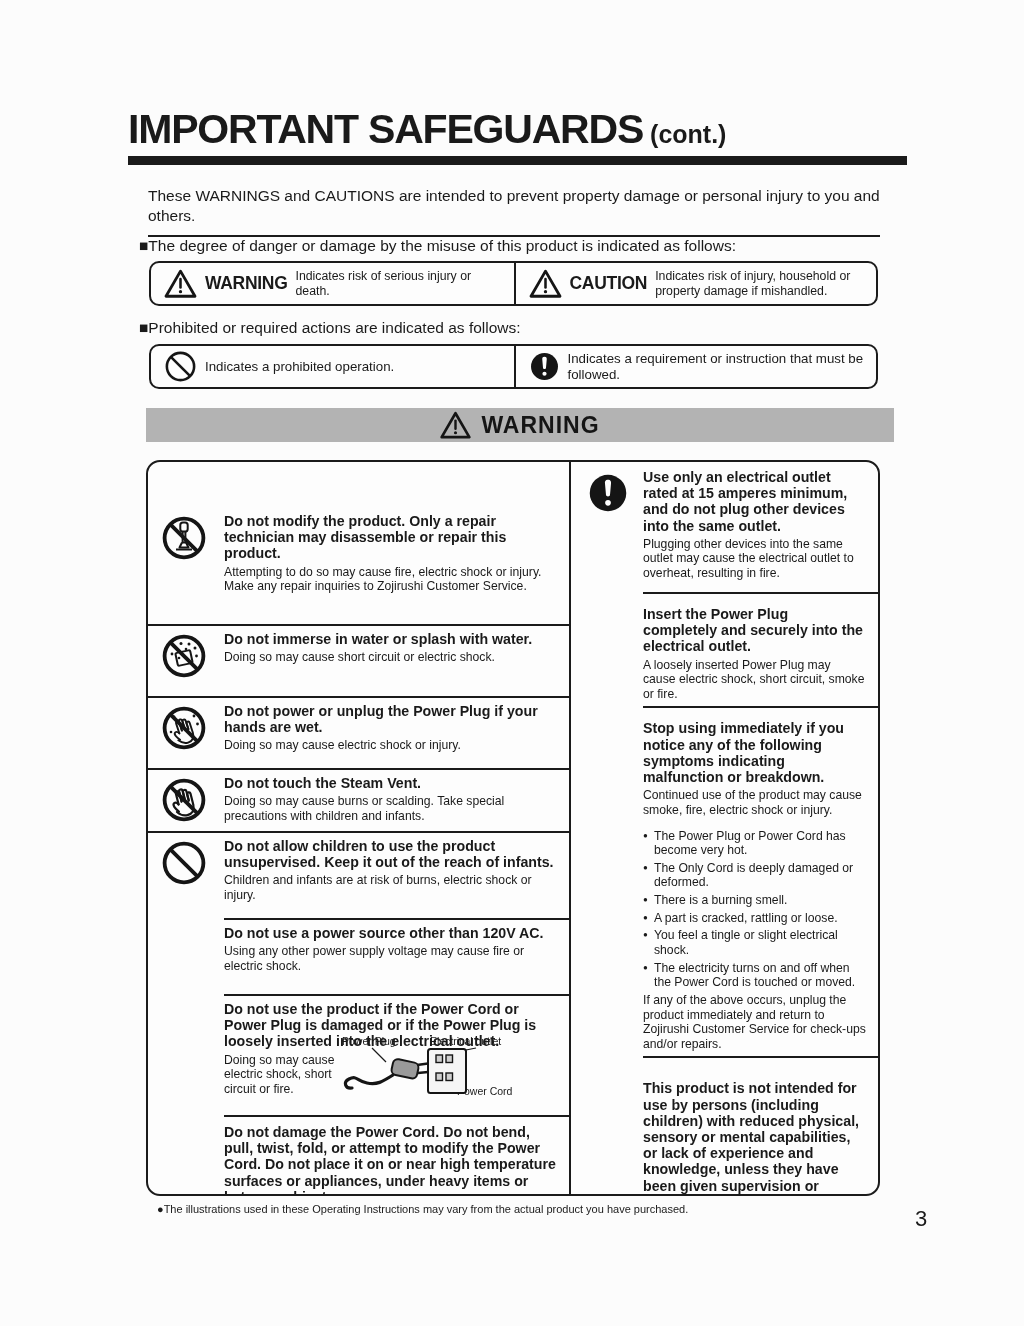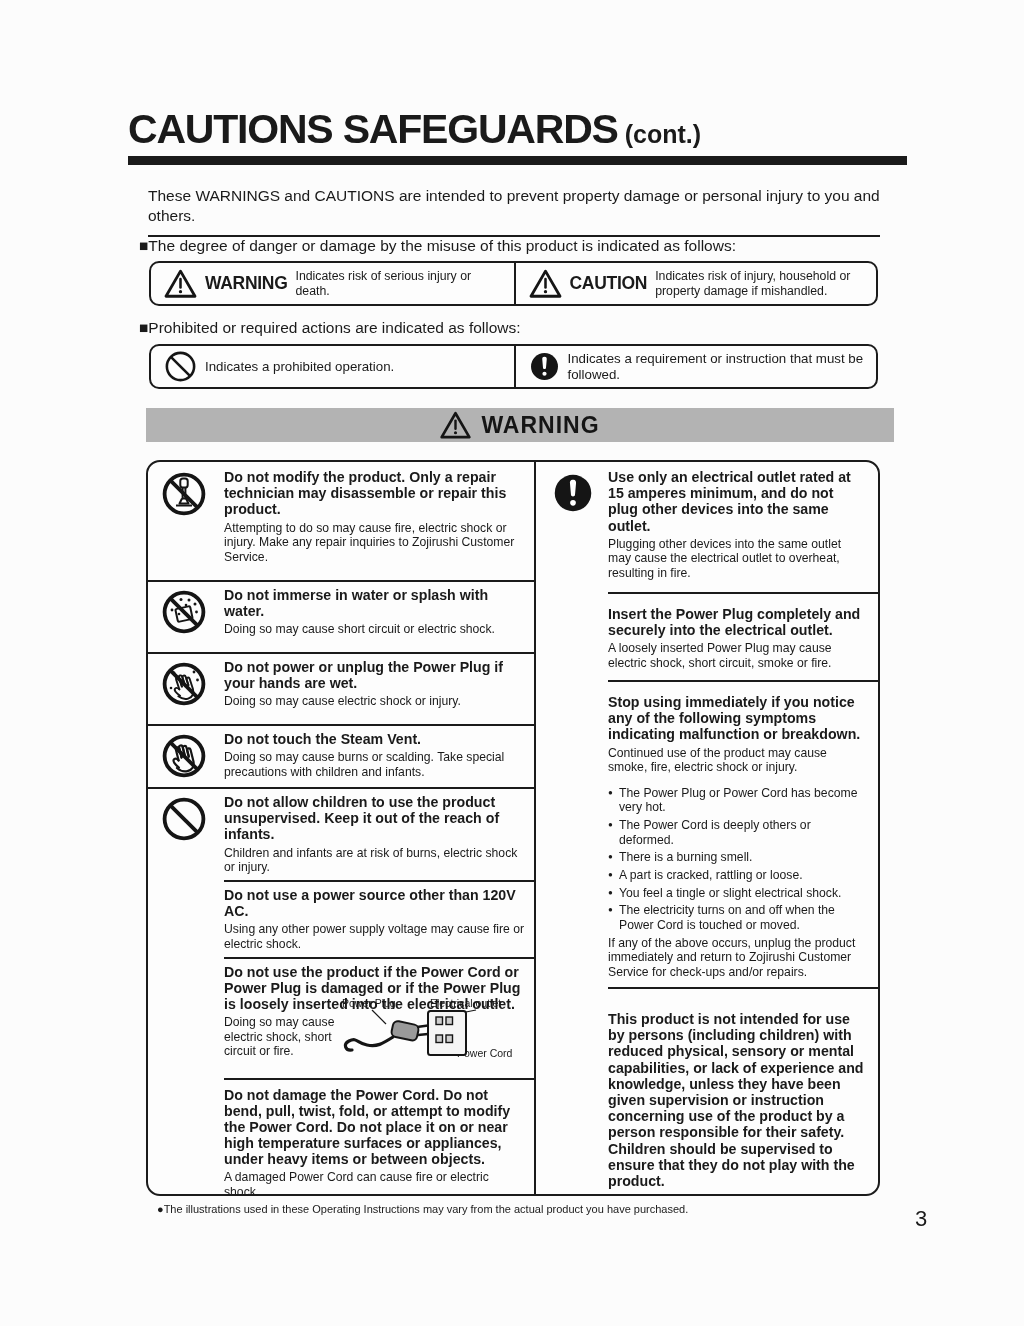--- a/index.html
+++ b/index.html
@@ -37,21 +37,21 @@
 
   
   .banner { position:absolute; left:146px; top:408px; width:748px; height:34px; background:#b3b3b3;
             display:flex; align-items:center; justify-content:center; gap:10px; }
   .banner-label { font-size:23px; font-weight:bold; letter-spacing:1px; color:#151515; }
 
   
   .wtable { position:absolute; left:146px; top:460px; width:734px; height:736px;
             border:2.5px solid #1b1b1b; border-radius:14px; display:flex; overflow:hidden; background:#fdfdfd; }
   .col { position:relative; }
-  .col-left { width:386px; }
+  .col-left { width:421px;margin-top:44px; }
   .col-right { flex:1; border-left:2.5px solid #1b1b1b; }
 
   .cell { position:relative; padding:7px 8px 5px 76px; }
   .col-right .cell { padding-left:72px; padding-right:12px; }
   .sicon { position:absolute; left:13px; top:9px; }
   .col-right .sicon { left:16px; top:10px; }
   .sep-full::before, .sep-ind::before { content:""; position:absolute; top:0; left:0; right:0; border-top:2px solid #1b1b1b; }
   .sep-ind::before { left:76px; }
   .col-right .sep-ind::before { left:72px; }
 
@@ -77,21 +77,21 @@
   .pagenum { position:absolute; left:915px; top:1206px; font-size:22px; }
 
   .sicon svg, .legend-cell svg, .banner svg { display:block; }
 </style>
 </head>
 <body>
 
 <div class="page">
 
   <div class="title-wrap">
-    <span class="title-main">CAUTIONS SAFEGUARDS</span><span class="title-cont">(cont.)</span>
+    <span class="title-main">IMPORTANT SAFEGUARDS</span><span class="title-cont">(cont.)</span>
   </div>
   <div class="title-rule"></div>
 
   <p class="intro">These WARNINGS and CAUTIONS are intended to prevent property damage or personal injury to you and others.</p>
 
   <p class="sec-heading" id="sec-degree">■The degree of danger or damage by the misuse of this product is indicated as follows:</p>
   <div class="legend" id="legend-degree">
     <div class="legend-cell">
       <span>
         <svg width="33" height="29" viewBox="0 0 46 41">
@@ -307,21 +307,21 @@
       <div class="cell R2 sep-ind">
         <p class="h">Insert the Power Plug completely and securely into the electrical outlet.</p>
         <p class="d">A loosely inserted Power Plug may cause electric shock, short circuit, smoke or fire.</p>
       </div>
 
       <div class="cell R3 sep-ind">
         <p class="h">Stop using immediately if you notice any of the following symptoms indicating malfunction or breakdown.</p>
         <p class="d">Continued use of the product may cause smoke, fire, electric shock or injury.</p>
         <ul class="blist">
           <li>The Power Plug or Power Cord has become very hot.</li>
-          <li>The Power Cord is deeply others or deformed.</li>
+          <li>The Only Cord is deeply damaged or deformed.</li>
           <li>There is a burning smell.</li>
           <li>A part is cracked, rattling or loose.</li>
           <li>You feel a tingle or slight electrical shock.</li>
           <li>The electricity turns on and off when the Power Cord is touched or moved.</li>
         </ul>
         <p class="after">If any of the above occurs, unplug the product immediately and return to Zojirushi Customer Service for check-ups and/or repairs.</p>
       </div>
 
       <div class="cell R4 sep-ind">
         <p class="h">This product is not intended for use by persons (including children) with reduced physical, sensory or mental capabilities, or lack of experience and knowledge, unless they have been given supervision or instruction concerning use of the product by a person responsible for their safety. Children should be supervised to ensure that they do not play with the product.</p>

